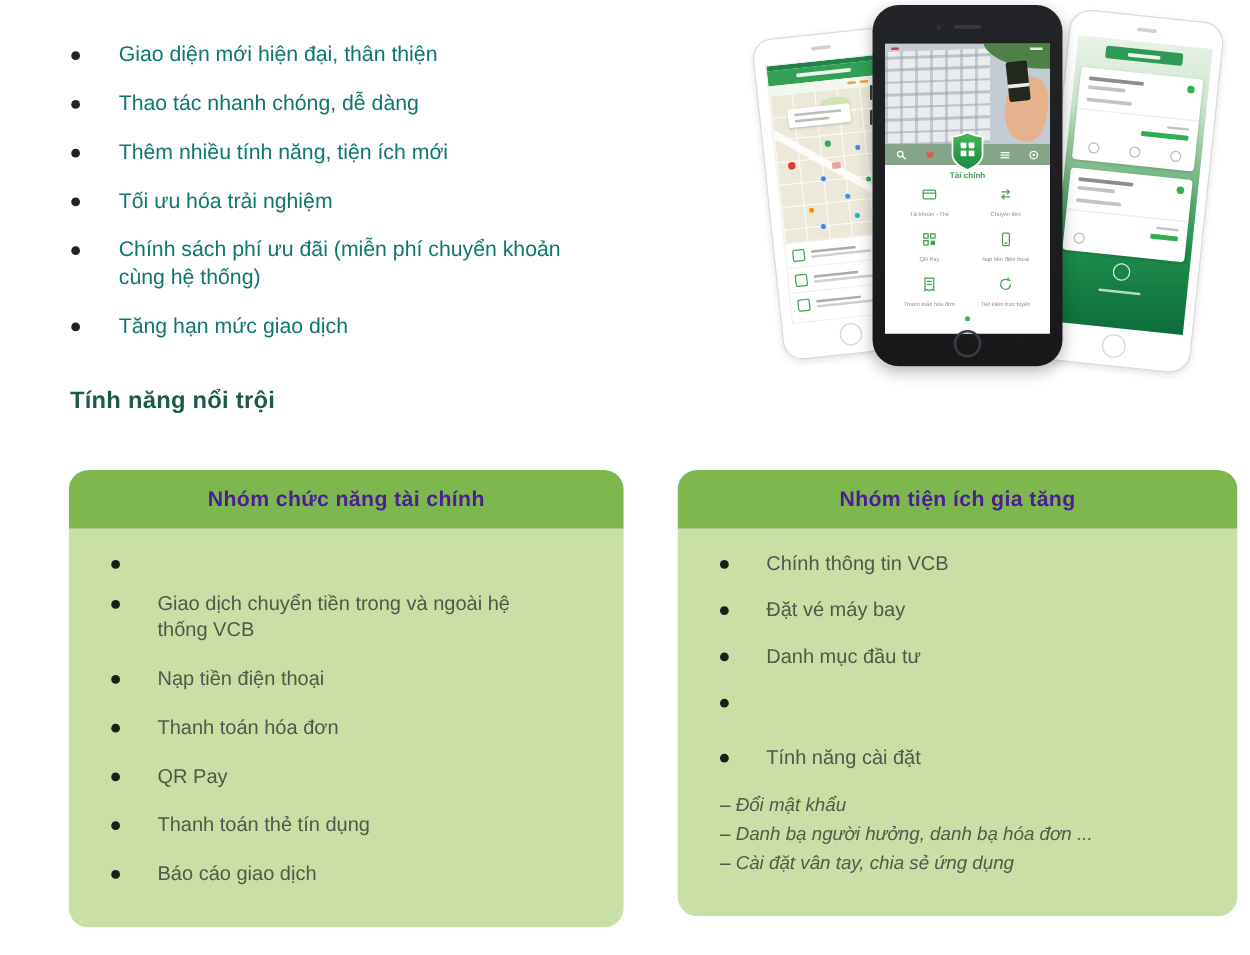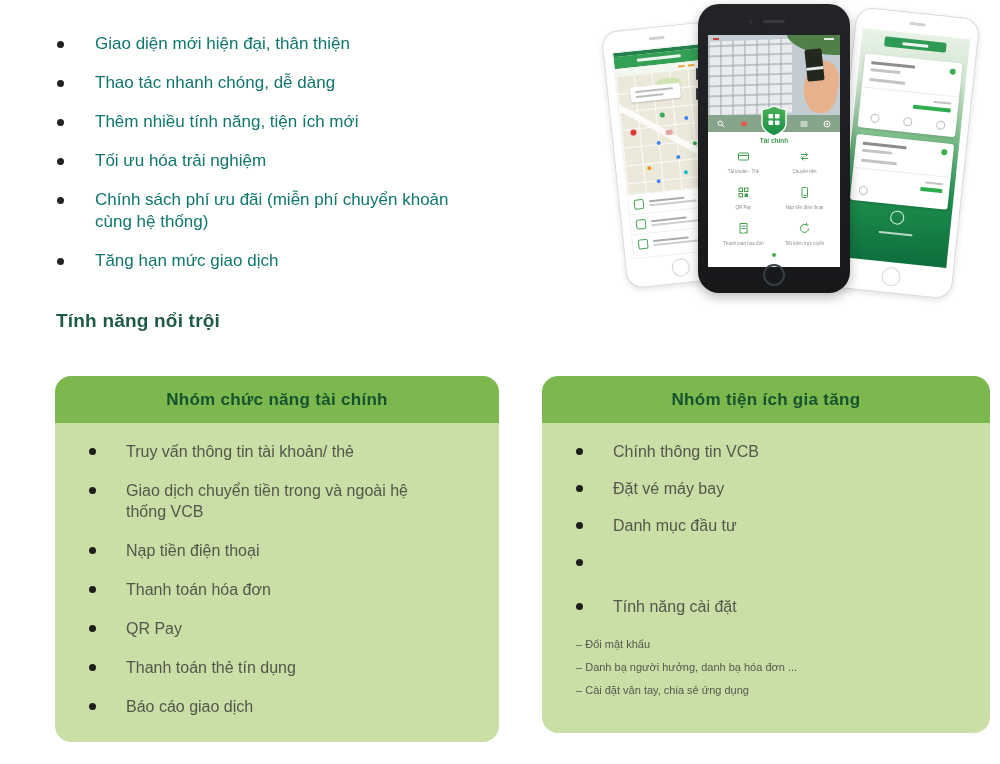--- a/index.html
+++ b/index.html
@@ -17,30 +17,30 @@
   .intro .dot{flex:none;width:7px;height:7px;background:#232323;border-radius:50%;margin:8px 31px 0 0;}
   .intro .txt{max-width:392px;}
 
   
   .section-heading{position:absolute;left:56px;top:310px;font-size:19px;font-weight:bold;color:#1e5b45;letter-spacing:.2px;}
 
   
   .box{position:absolute;top:376px;border-radius:16px;overflow:hidden;}
   .box.left{left:55px;width:444px;height:366px;}
   .box.right{left:542px;width:448px;height:357px;}
-  .box-header{height:47px;background:#7cb84e;color:#14532d;font-weight:bold;font-size:17px;display:flex;align-items:center;justify-content:center;letter-spacing:.3px;}
+  .box-header{height:47px;background:#7cb84e;color:#4c1d95;font-weight:bold;font-size:17px;display:flex;align-items:center;justify-content:center;letter-spacing:.3px;}
   .box-body{background:#c9dfa6;height:calc(100% - 47px);padding:18px 16px 0 34px;box-sizing:border-box;}
   .box ul{list-style:none;margin:0;padding:0;}
   .feat{display:flex;font-size:16px;line-height:21px;color:#54564b;}
   .box.left  .feat{margin-bottom:18px;}
   .box.right .feat{margin-bottom:16px;}
   .box.right .feat.two-line{margin-bottom:30px;}
   .feat .dot{flex:none;width:7px;height:7px;background:#1d1d1b;border-radius:50%;margin:7px 30px 0 0;}
   .sub{margin-left:58px;}
-  .sub li{font-size:11px;line-height:23px;color:#55584e;}
+  .sub li{font-style:italic;font-size:15px;line-height:23px;color:#55584e;}
   .sub li::before{content:"– ";}
 
   
   .phones{position:absolute;left:598px;top:0;width:384px;height:300px;}
 
   
   .phone-left{position:absolute;left:16px;top:26px;width:108px;height:256px;background:#fff;border:1px solid #d9dcd9;border-radius:16px;transform:rotate(-6deg);box-shadow:0 2px 6px rgba(0,0,0,.12);z-index:1;}
   .pl-carrier{position:absolute;top:9px;left:50%;transform:translateX(-50%);width:16px;height:3px;background:#cfd3cf;border-radius:2px;}
   .pl-screen{position:absolute;left:8px;right:8px;top:20px;bottom:28px;background:#fff;overflow:hidden;border:1px solid #eef0ee;}
   .pl-head0{height:4px;background:#23814a;}
@@ -367,21 +367,20 @@
   </div>
 
   <div class="section-heading">Tính năng nổi trội</div>
 
   <div class="box left">
     <div class="box-header">Nhóm chức năng tài chính</div>
     <div class="box-body">
       <ul>
         <li class="feat">
             <span class="dot"></span>
-            <span>Truy vấn thông tin tài khoản/ thẻ</span>
           </li>
         <li class="feat">
             <span class="dot"></span>
             <span style="max-width:300px">Giao dịch chuyển tiền trong và ngoài hệ thống VCB</span>
           </li>
         <li class="feat">
             <span class="dot"></span>
             <span>Nạp tiền điện thoại</span>
           </li>
         <li class="feat">

